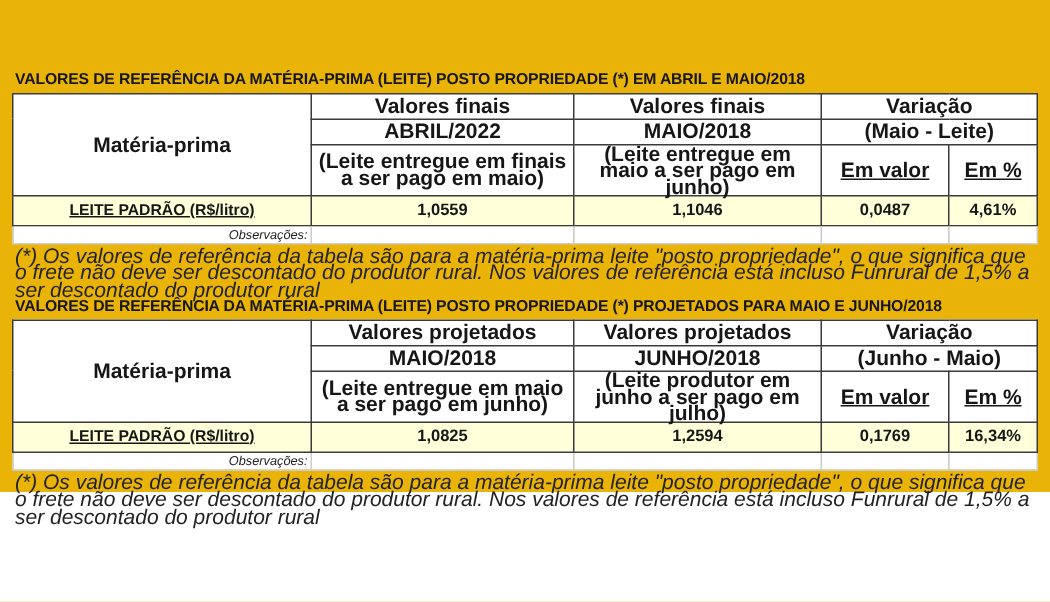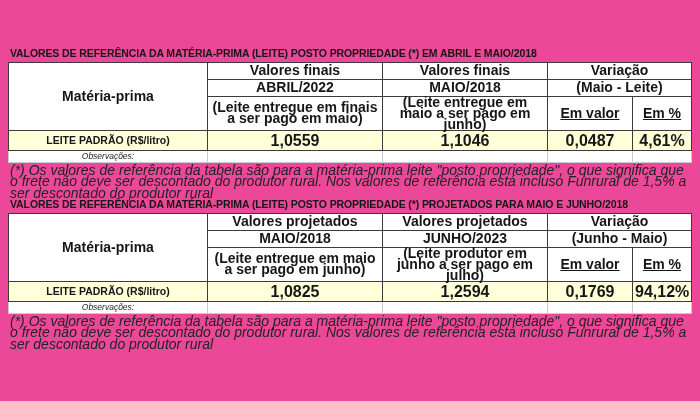--- a/index.html
+++ b/index.html
@@ -10,22 +10,22 @@
   body {
     width: 700px;
     height: 401px;
     font-family: "Liberation Sans", sans-serif;
     color: #1a1a1a;
     overflow: hidden;
   }
   .page {
     position: relative;
     width: 700px;
-    height: 401px;
-    background: #ec4899;
+    height: 328px;
+    background: #eab308;
     padding: 0;
     box-sizing: border-box;
   }
   .block {
     position: absolute;
     left: 8px;
     width: 683px;
   }
   #block-1 { top: 47px; }
   #block-2 { top: 198px; }
@@ -81,41 +81,41 @@
     text-decoration: underline;
   }
   td.mp-cell {
     height: 62px;
     font-size: 10.5px;
     margin-left: 36px;
   }
   tr.data-row td {
     background: #ffffd9;
     height: 19px;
-    font-size: 16px;
-    font-weight: bold;
-  }
-  tr.data-row td.mp-name { font-size: 10.5px; }
+    font-size: 11px;
+    font-weight: bold;
+  }
+  tr.data-row td.mp-name { font-size: 10.5px; text-decoration: underline; }
 
   
   table.obs-table {
     border-collapse: collapse;
     table-layout: fixed;
     width: 683px;
     margin-top: 0;
   }
   table.obs-table td {
     border: 1px solid #cccccc;
     border-top: none;
     padding: 0 2px;
     font-size: 8.5px;
     font-style: italic;
     color: #222222;
     line-height: 10px;
-    text-align: center;
+    text-align: right;
     vertical-align: top;
     height: 11px;
     background: #ffffff;
     margin-top: 20px;
   }
   table.obs-table td.obs-label {
     font-style: italic;
     font-size: 8.5px;
   }
   .obs-note {
@@ -209,35 +209,35 @@
       </colgroup>
       <tbody>
         <tr>
           <td class="mp-cell" rowspan="3">Matéria-prima</td>
           <td class="hdr-top">Valores projetados</td>
           <td class="hdr-top">Valores projetados</td>
           <td class="hdr-top" colspan="2">Variação</td>
         </tr>
         <tr>
           <td class="hdr-period">MAIO/2018</td>
-          <td class="hdr-period">JUNHO/2023</td>
+          <td class="hdr-period">JUNHO/2018</td>
           <td class="hdr-period" colspan="2">(Junho - Maio)</td>
         </tr>
         <tr>
           <td class="hdr-sub">(Leite entregue em maio a ser pago em junho)</td>
           <td class="hdr-sub">(Leite produtor em junho a ser pago em julho)</td>
           <td class="hdr-varlabel">Em valor</td>
           <td class="hdr-varlabel">Em %</td>
         </tr>
         <tr class="data-row">
           <td class="mp-name">LEITE PADRÃO (R$/litro)</td>
           <td>1,0825</td>
           <td>1,2594</td>
           <td>0,1769</td>
-          <td>94,12%</td>
+          <td>16,34%</td>
         </tr>
       </tbody>
     </table>
 
     <table class="obs-table">
       <colgroup>
         <col class="c-mp">
           <col class="c-v1">
           <col class="c-v2">
           <col class="c-val">

